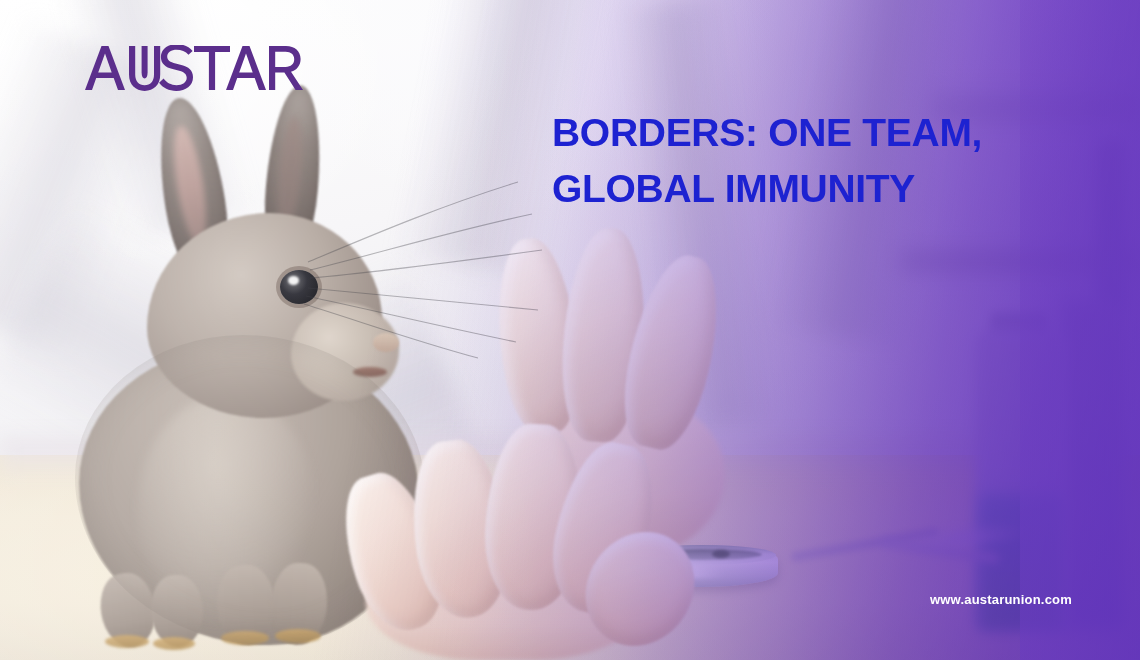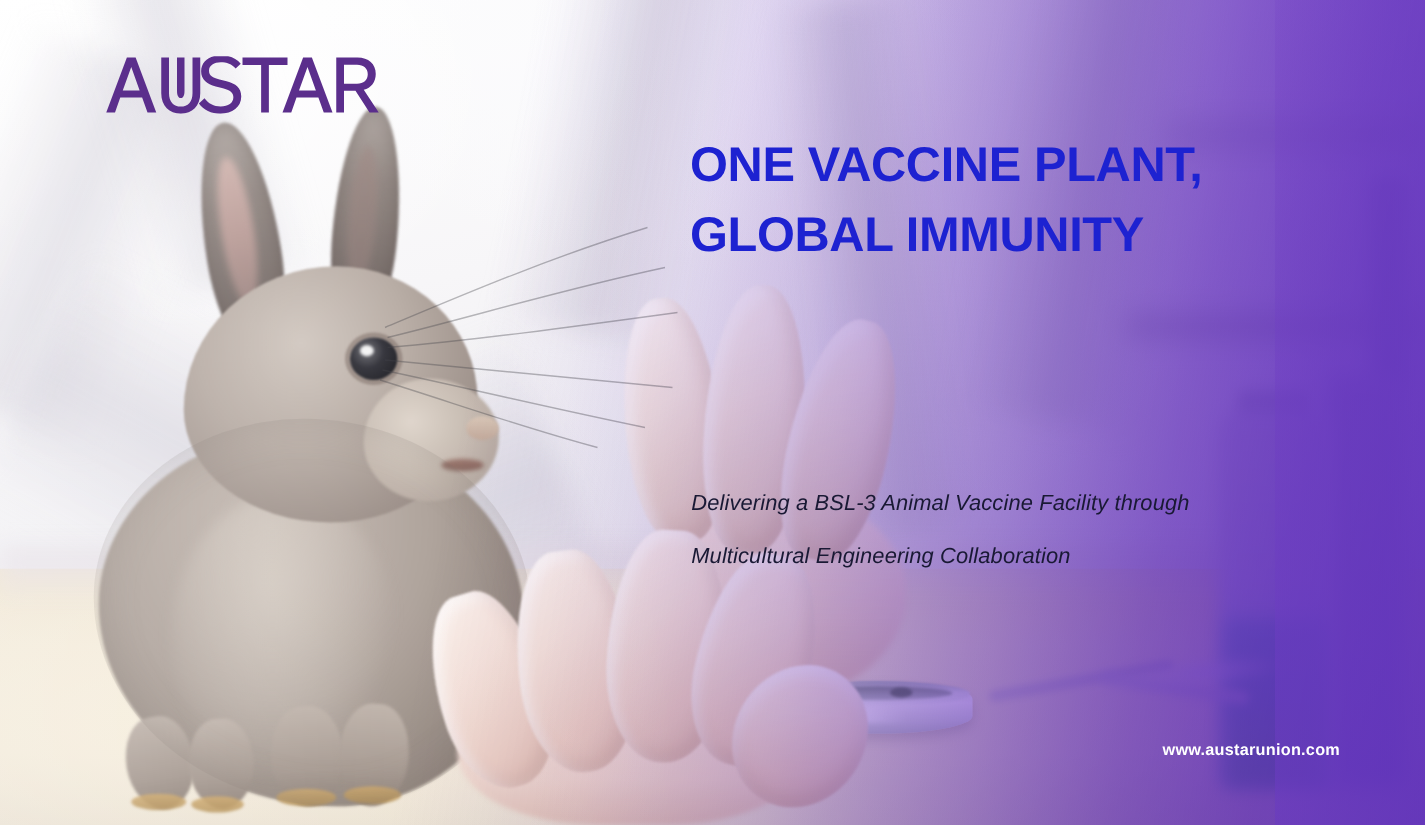--- a/index.html
+++ b/index.html
@@ -356,25 +356,21 @@
 
           <path d="M185,1 L202,1 C210.8,1 216.6,6.2 216.6,14.1 C216.6,20.4 213,25.2 207,26.8
                    L219,45 L211.6,45 L200.4,27.6 L191.2,27.6 L191.2,45 L185,45 Z
                    M191.2,6.8 L191.2,21.9 L201.6,21.9 C206.9,21.9 210.2,18.9 210.2,14.3
                    C210.2,9.7 206.9,6.8 201.6,6.8 Z"></path>
         </g>
       </svg>
     </div>
 
     <div class="headline">
-      <div>ONE VACCINE PLANT,</div>
+      <div>BORDERS: ONE TEAM,</div>
       <div>GLOBAL IMMUNITY</div>
     </div>
 
-    <div class="subtitle">
-      <div>Delivering a BSL-3 Animal Vaccine Facility through</div>
-      <div>Multicultural Engineering Collaboration</div>
-    </div>
 
     <div class="url">www.austarunion.com</div>
 
   </div>
 </div>
 
 </body></html>

